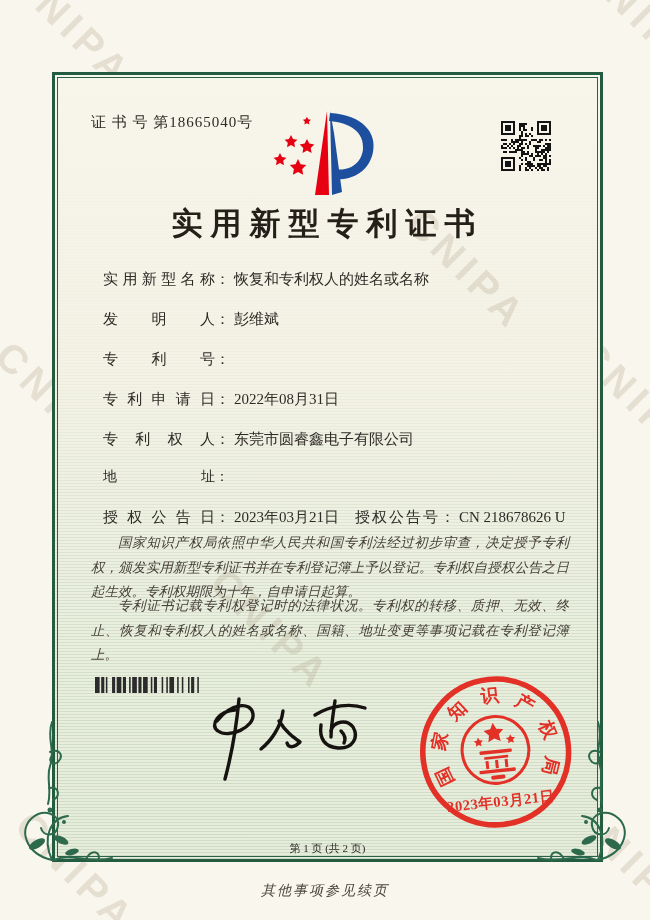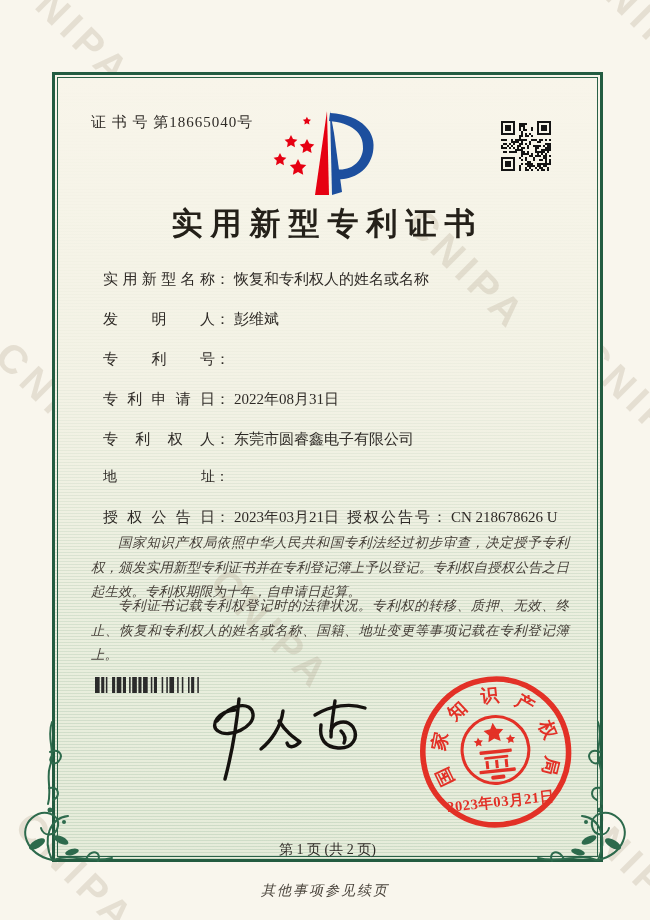--- a/index.html
+++ b/index.html
@@ -24,31 +24,31 @@
   .cert-no{position:absolute;left:36px;top:38px;font-size:15px;letter-spacing:1px;}
   .logo{position:absolute;left:212px;top:32px;}
   .qr{position:absolute;left:446px;top:46px;}
   .title{position:absolute;left:0;top:128px;width:100%;text-align:center;
       font-size:31px;font-weight:bold;letter-spacing:8px;color:#242019;}
   
   .field-row{position:absolute;left:36px;width:482px;display:flex;font-size:15px;line-height:20px;}
   .f-label{display:inline-block;width:112px;text-align:justify;text-align-last:justify;flex:none;margin-left:12px;}
   .f-colon{flex:none;margin-right:4px;}
   .f-value{white-space:nowrap;}
-  .grant2{margin-left:8px;display:flex;}
+  .grant2{margin-left:16px;display:flex;}
   .grant2 .f-label2{letter-spacing:2px;}
   
   .para{position:absolute;left:36px;width:478px;font-size:13.5px;line-height:1.82;
       text-align:justify;text-indent:2em;font-style:italic;color:#453f38;}
   
   .barcode{position:absolute;left:40px;top:602px;}
   .signer{position:absolute;left:36px;top:646px;font-family:"Liberation Sans","DejaVu Sans",sans-serif;
       font-size:15px;line-height:28px;color:#333;}
   .signature{position:absolute;left:128px;top:612px;}
-  .page-num{position:absolute;left:0;top:766px;width:100%;text-align:center;font-size:14px;}
+  .page-num{position:absolute;left:0;top:766px;width:100%;text-align:center;font-size:11px;}
   .seal{position:absolute;left:358px;top:594px;width:166px;height:172px;transform:rotate(-6deg);opacity:.95;}
   .cont-note{position:absolute;left:0;top:882px;width:100%;text-align:center;
       font-size:14px;font-style:italic;letter-spacing:2px;color:#4a443c;z-index:2;}
   .ornament{position:absolute;z-index:3;pointer-events:none;}
 </style>
 </head>
 <body>
 
 <div class="page">
 

